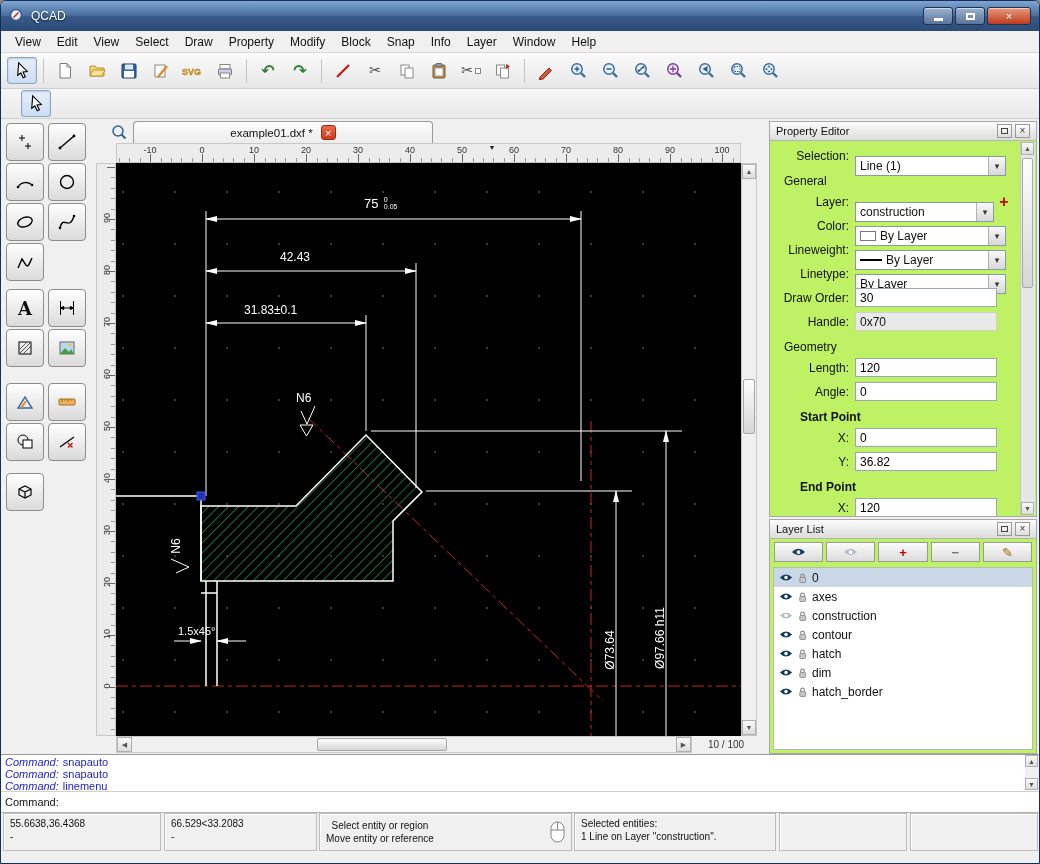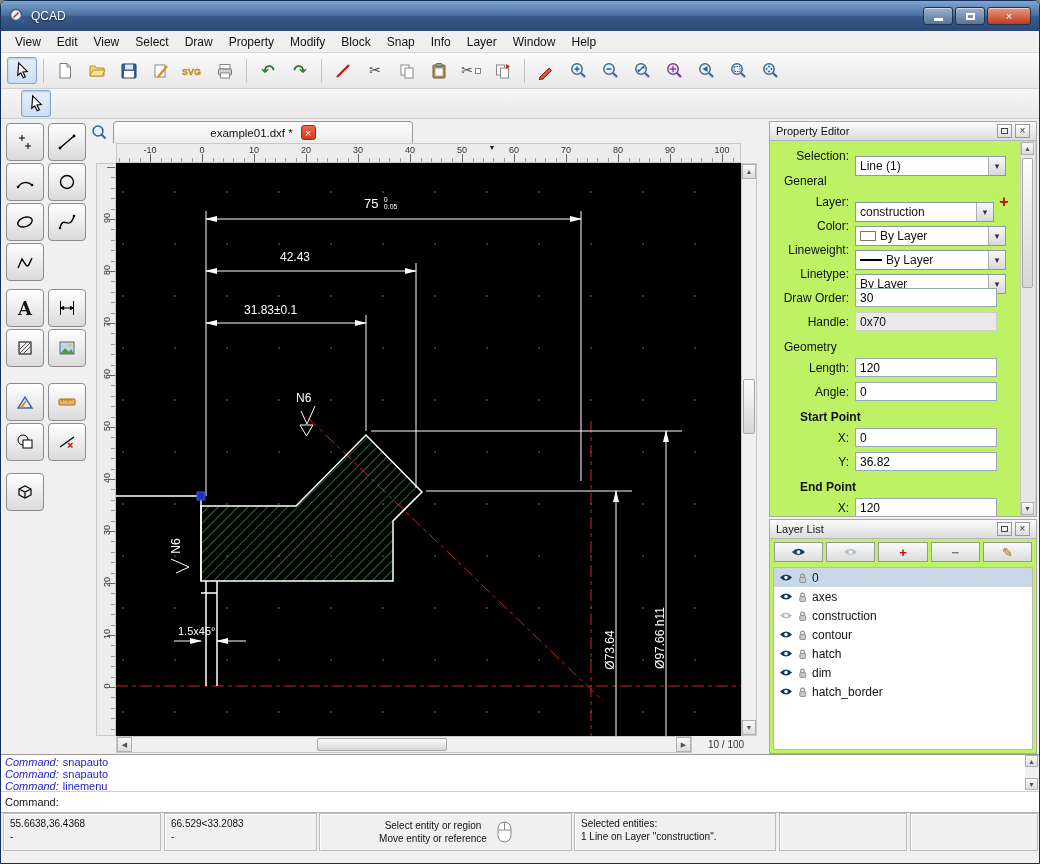--- a/index.html
+++ b/index.html
@@ -42,21 +42,21 @@
   
   .toolbox{position:absolute;left:3px;top:3px;width:90px;bottom:0;}
   .xbtn{position:absolute;width:38px;height:38px;border:1px solid #8d8d8d;border-radius:4px;
     background:linear-gradient(#ffffff,#dadada);display:flex;align-items:center;justify-content:center;}
   .serifA{font-family:"DejaVu Serif","Liberation Serif",serif;font-size:18px;font-weight:bold;}
 
   
   .workspace{position:absolute;left:0;top:118px;width:1040px;height:635px;background:#f0f0f0;}
 
   
-  .tabbar{position:absolute;left:88px;top:2px;width:660px;height:22px;display:flex;align-items:flex-end;}
+  .tabbar{position:absolute;left:108px;top:2px;width:660px;height:22px;display:flex;align-items:flex-end;}
   .dwicon{width:18px;height:18px;margin:0 4px 1px 2px;}
   .tab{width:300px;height:22px;border:1px solid #9a9a9a;border-bottom:none;border-radius:4px 4px 0 0;
     background:linear-gradient(#fdfdfd,#ececec);display:flex;align-items:center;justify-content:center;gap:8px;
     font-size:11.5px;}
   .tabclose{width:15px;height:15px;border-radius:3px;background:linear-gradient(#ec6a4a,#cf3a1c);color:#fff;
     font-size:11px;line-height:14px;text-align:center;border:1px solid #9a2a12;}
 
   
   .hruler{position:absolute;left:115px;top:24px;width:625px;height:20px;background:#ececec;border:1px solid #c8c8c8;overflow:hidden;}
   .hnum{position:absolute;top:1px;transform:translateX(-50%);font-size:9px;color:#333;}
@@ -845,21 +845,21 @@
 
   <div class="statusbar">
     <div class="scell" style="left:2px;width:158px">
       <div>55.6638,36.4368</div>
       <div>-</div>
     </div>
     <div class="scell" style="left:163px;width:153px">
       <div>66.529&lt;33.2083</div>
       <div>-</div>
     </div>
-    <div class="scell" style="left:318px;width:253px;display:flex;align-items:center;gap:10px;justify-content:center">
+    <div class="scell" style="left:318px;width:253px;display:flex;align-items:center;gap:10px;justify-content:space-between">
       <div>
         <div class="c">Select entity or region</div>
         <div class="c">Move entity or reference</div>
       </div>
       <svg width="15" height="22" viewBox="0 0 15 22">
           <rect x="1" y="1" width="13" height="20" rx="6.5" fill="#fff" stroke="#888"></rect>
           <line x1="7.5" y1="1" x2="7.5" y2="9" stroke="#888"></line>
           <line x1="1" y1="9" x2="14" y2="9" stroke="#888"></line>
         </svg>
     </div>

